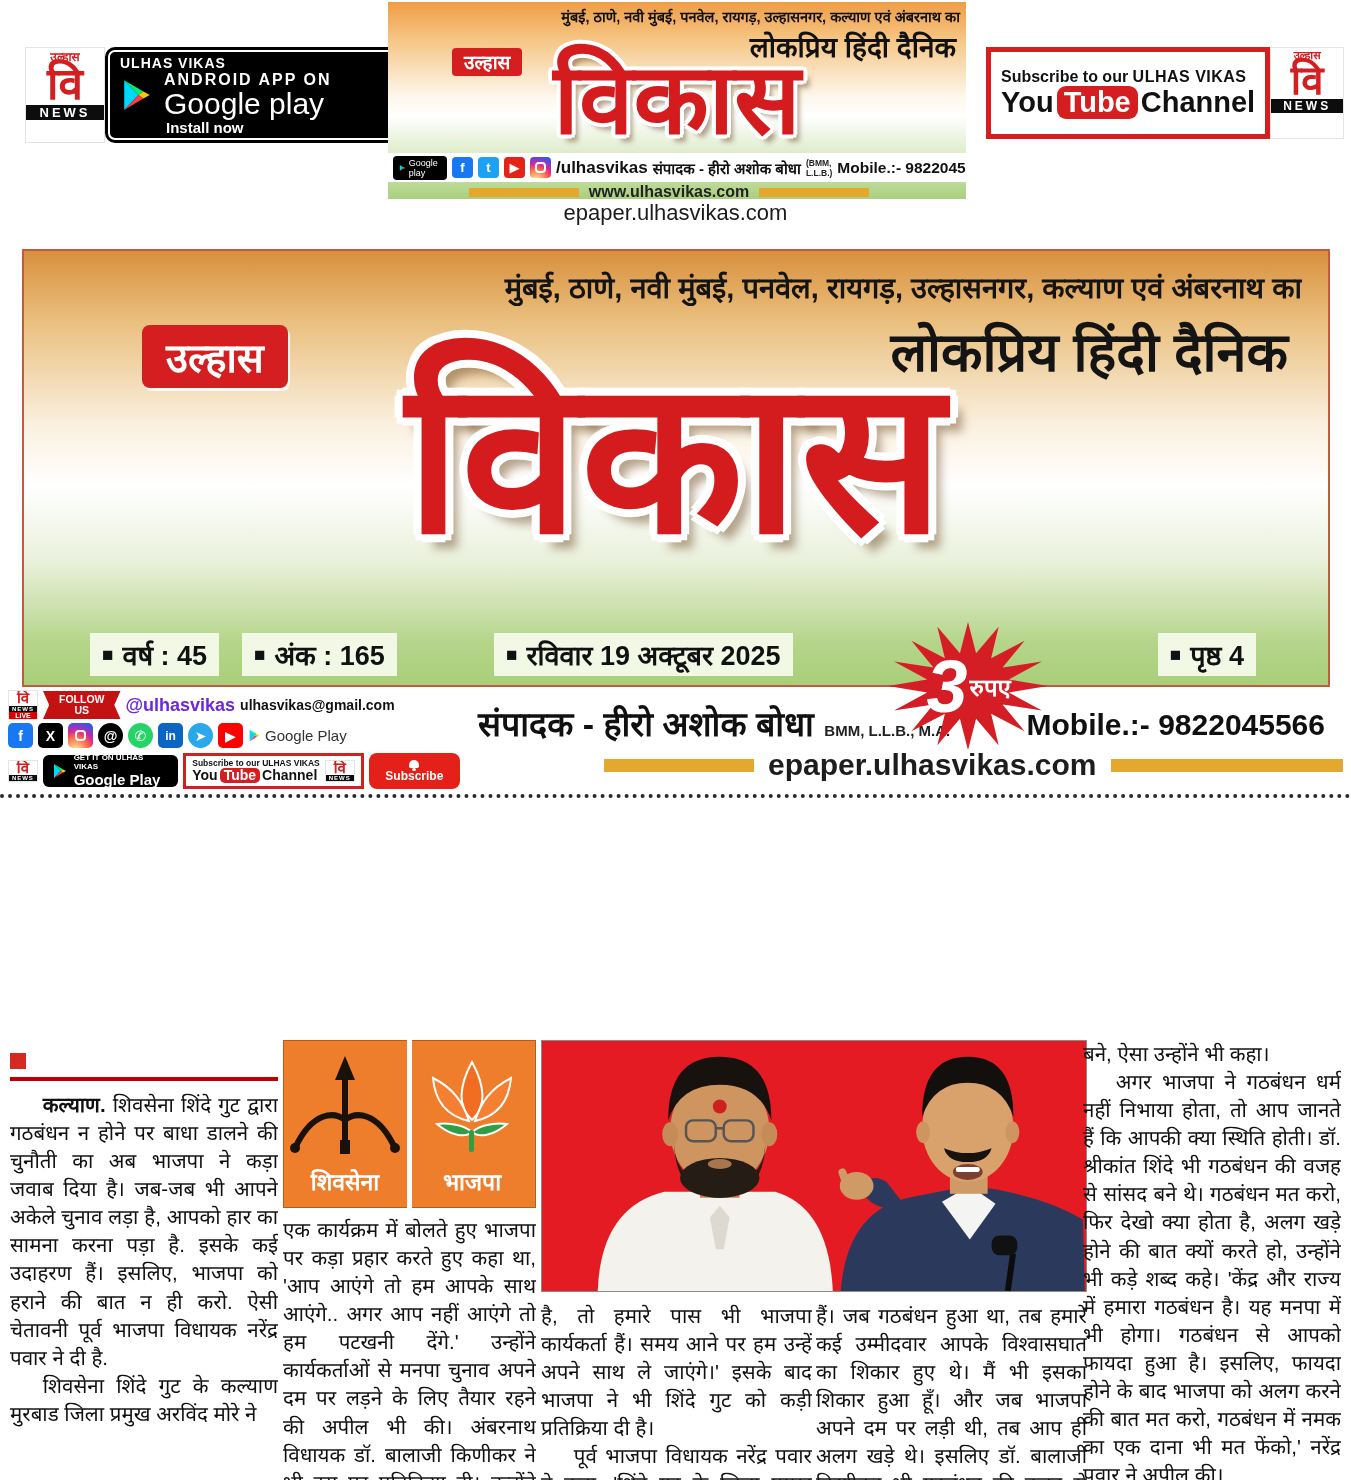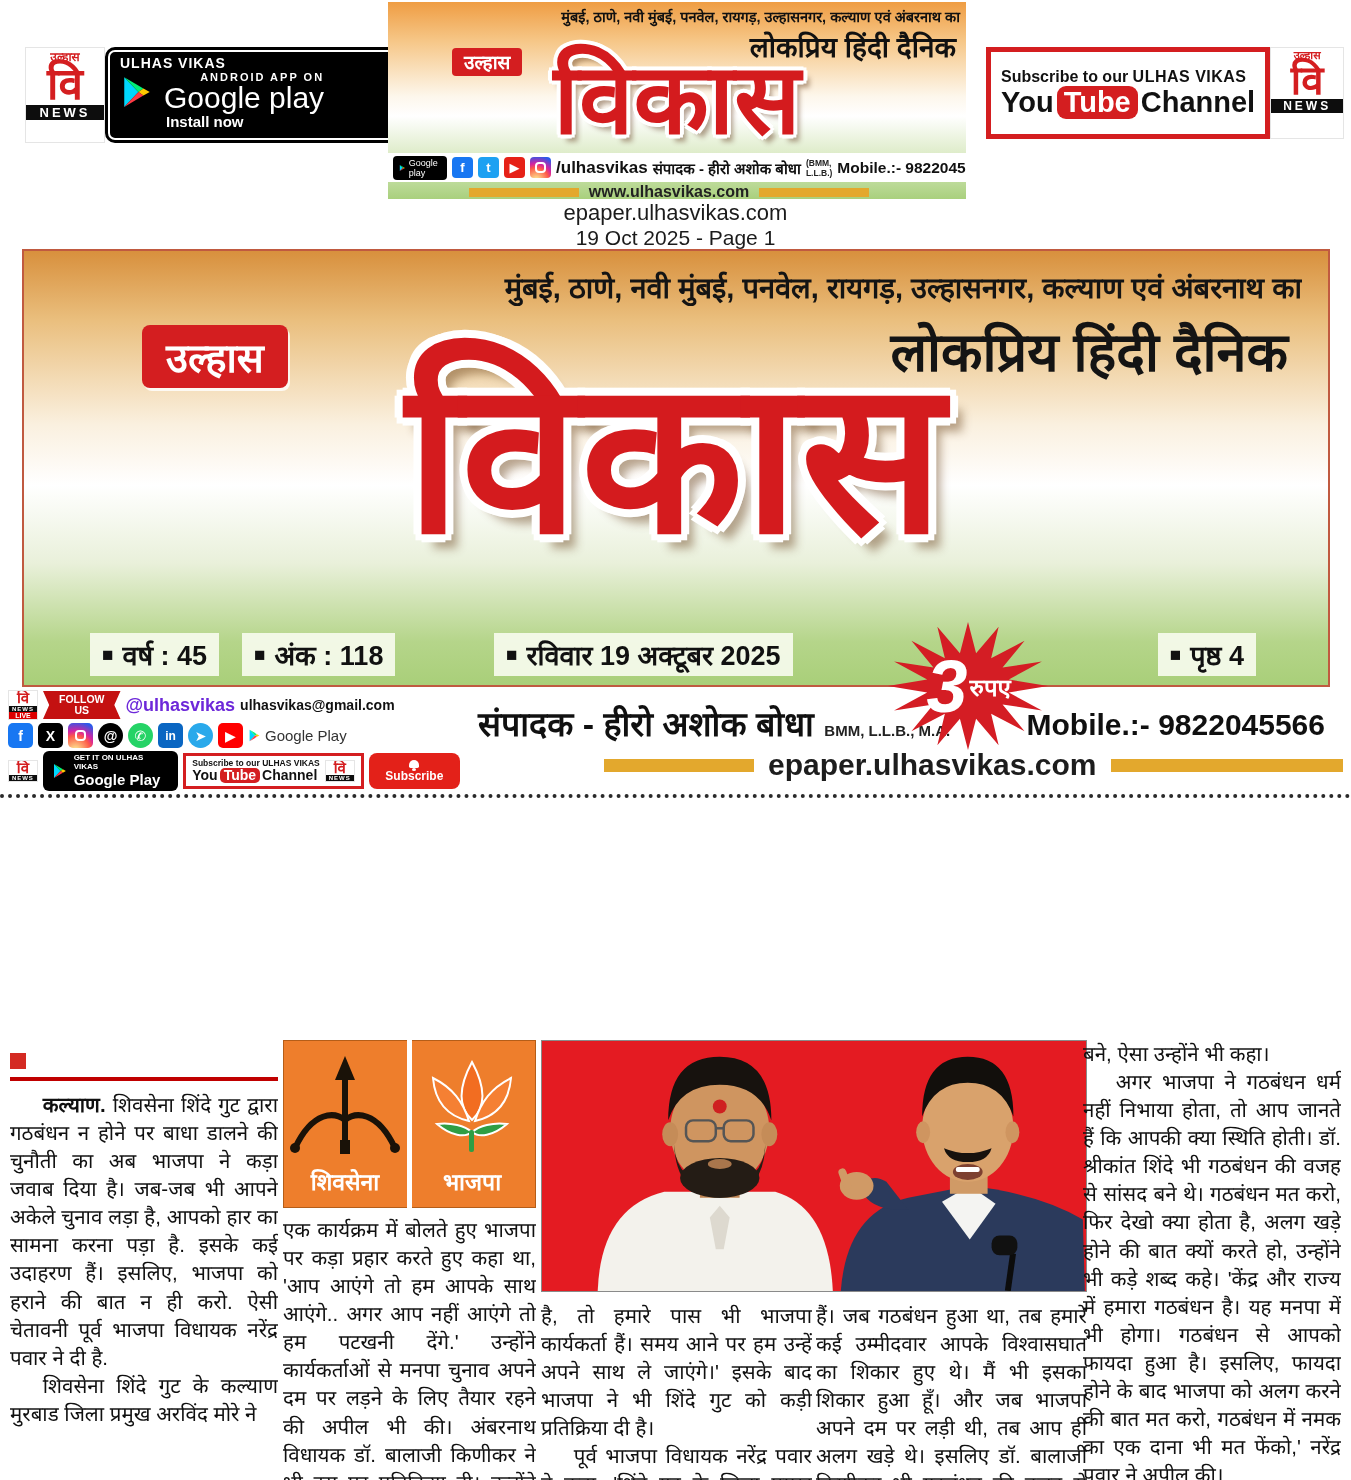--- a/index.html
+++ b/index.html
@@ -14,21 +14,21 @@
   .vi-logo .vi-news { background:#0d0d0d; color:#fff; font-weight:800; letter-spacing:3px; width:100%; text-align:center; }
 
   
   .top-left-badge { position:absolute; left:25px; top:47px; display:flex; align-items:stretch; height:96px; }
   .tlb-logo { width:80px; }
   .tlb-logo .vi-top{ font-size:12px; margin-top:3px;} .tlb-logo .vi-big{ font-size:44px;} .tlb-logo .vi-news{ font-size:13px; }
   .gp-large { background:#000; border-radius:10px; border:3px solid #000; outline:2px solid #fff; outline-offset:-5px; color:#fff; width:330px; padding:5px 12px 4px 12px; }
   .gp-large .brand { font-size:14px; font-weight:800; letter-spacing:1px; }
   .gp-large .row { display:flex; align-items:center; gap:10px; }
   .gp-large .lines { display:flex; flex-direction:column; }
-  .gp-large .small { font-size:11px; font-weight:700; letter-spacing:2px;text-align:right; }
+  .gp-large .small { font-size:16px; font-weight:700; letter-spacing:2px; }
   .gp-large .gplay { font-size:30px; font-weight:400; line-height:1; }
   .gp-large .install { font-size:15px; font-weight:800; margin-left:46px; }
   .gp-tri { width:34px; height:38px; flex:0 0 34px; }
 
   .top-center { position:absolute; left:388px; top:2px; width:578px; height:197px;
     background:linear-gradient(180deg,#ef9d43 0%,#f6c788 20%,#fdf7ec 48%,#ffffff 58%,#dcebc6 78%,#a9d07d 100%); overflow:hidden; }
   .tc-coverage { position:absolute; top:4px; left:96px; right:6px; font-size:14.5px; font-weight:800; text-align:right; color:#111; }
   .tc-tagline { position:absolute; top:25px; right:10px; font-size:28px; font-weight:800; color:#111; }
   .tc-ulhas { position:absolute; left:64px; top:46px; background:#d41e20; color:#fff; font-size:19px; font-weight:800; padding:1px 12px; border-radius:4px; z-index:2; }
   .tc-logo { position:absolute; left:0; top:48px; width:100%; text-align:center; font-size:98px; font-weight:800; color:#d41b1e; line-height:1; white-space:nowrap;
@@ -84,21 +84,21 @@
   .vi-mini { width:30px; } .vi-mini .vi-big{font-size:15px;} .vi-mini .vi-news{font-size:6px; letter-spacing:1px;}
   .live-tag { background:#d00; color:#fff; font-size:7px; font-weight:800; width:100%; text-align:center; }
   .follow-ribbon { background:#c41111; color:#fff; font-size:10.5px; font-weight:800; text-align:center; line-height:1.05; padding:3px 16px;
     clip-path:polygon(0 0,100% 0,92% 50%,100% 100%,0 100%,8% 50%); }
   .sb-handle { font-size:18px; font-weight:800; color:#6d28d9; }
   .sb-email { font-size:14px; font-weight:800; color:#111; }
   .sq-ic2 { width:25px; height:25px; border-radius:5px; color:#fff; font-weight:800; font-size:14px; display:flex; align-items:center; justify-content:center; flex:0 0 25px; }
   .ic-x{background:#000;} .ic-th{background:#000; border-radius:50%;} .ic-wa{background:#25d366; border-radius:50%;}
   .ic-li{background:#0a66c2; font-size:12px;} .ic-tg{background:#29a9eb; border-radius:50%;} .ic-yt{background:#f00;}
   .gp-inline { display:flex; align-items:center; gap:4px; font-size:15px; color:#333; font-weight:400; }
-  .gp-badge2 { background:#000; color:#fff; border-radius:6px; padding:2px 9px; line-height:1.1; display:flex; align-items:center; gap:6px; height:40px; }
+  .gp-badge2 { background:#000; color:#fff; border-radius:6px; padding:2px 9px; line-height:1.1; display:flex; align-items:center; gap:6px; height:32px; }
   .gp-badge2 .t1{ font-size:8px; font-weight:800; } .gp-badge2 .t2{ font-size:15px; font-weight:800; }
   .yt-badge2 { border:3px solid #d41e20; background:#fff; padding:1px 6px; line-height:1.1; display:flex; align-items:center; gap:5px; height:36px; }
   .yt-badge2 .lines{ display:flex; flex-direction:column; }
   .yt-badge2 .t1{ font-size:8.5px; font-weight:800; color:#111; white-space:nowrap;}
   .yt-badge2 .t2{ font-size:14px; font-weight:900; color:#111; display:flex; gap:2px; align-items:center;}
   .tube2 { background:#d41e20; color:#fff; border-radius:5px; padding:0 4px; }
   .sub-btn { background:#e32119; border-radius:8px; color:#fff; width:92px; height:36px; display:flex; flex-direction:column; align-items:center; justify-content:center; gap:1px; }
   .bell { width:10px; height:8px; background:#fff; border-radius:6px 6px 2px 2px; position:relative; }
   .bell:after{ content:""; position:absolute; left:3px; bottom:-3px; width:4px; height:3px; background:#fff; border-radius:50%; }
   .sub-btn span{ font-size:12px; font-weight:800; }
@@ -205,35 +205,34 @@
       </div>
     </div>
     <div class="vi-logo trb-logo">
       <div class="vi-top">उल्हास</div>
       <div class="vi-big">वि</div>
       <div class="vi-news">NEWS</div>
     </div>
   </div>
 
   <div class="epaper-l1">epaper.ulhasvikas.com</div>
-  <div class="epaper-l2">19 Oct 2025 - Page 1</div>
 
   <div class="masthead">
     <div class="mh-coverage">मुंबई, ठाणे, नवी मुंबई, पनवेल, रायगड़, उल्हासनगर, कल्याण एवं अंबरनाथ का</div>
     <div class="mh-tagline">लोकप्रिय हिंदी दैनिक</div>
     <div class="mh-ulhas">उल्हास</div>
     <div class="mh-logo">विकास</div>
     <div class="mh-info">
       <div class="chip chip-year">
           <span class="bullet">■</span>
           <span>वर्ष : 45</span>
         </div>
       <div class="chip chip-issue">
           <span class="bullet">■</span>
-          <span>अंक : 118</span>
+          <span>अंक : 165</span>
         </div>
       <div class="chip chip-date">
           <span class="bullet">■</span>
           <span>रविवार 19 अक्टूबर 2025</span>
         </div>
       <div class="chip chip-pages">
           <span class="bullet">■</span>
           <span>पृष्ठ 4</span>
         </div>
     </div>

